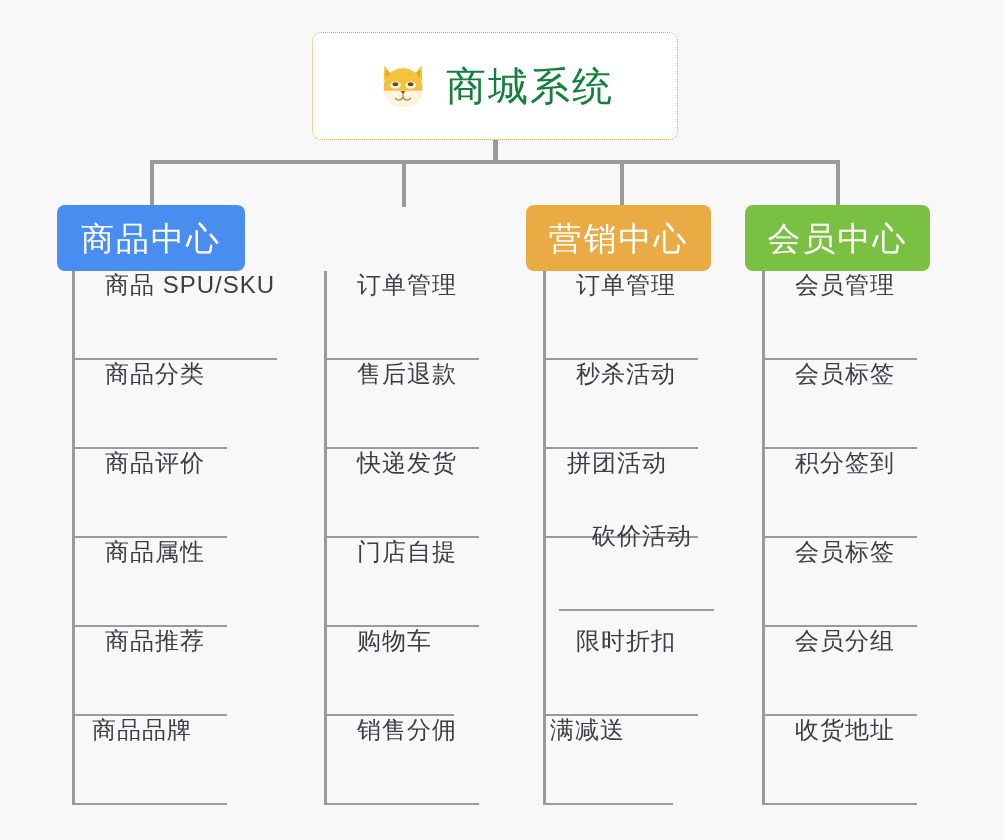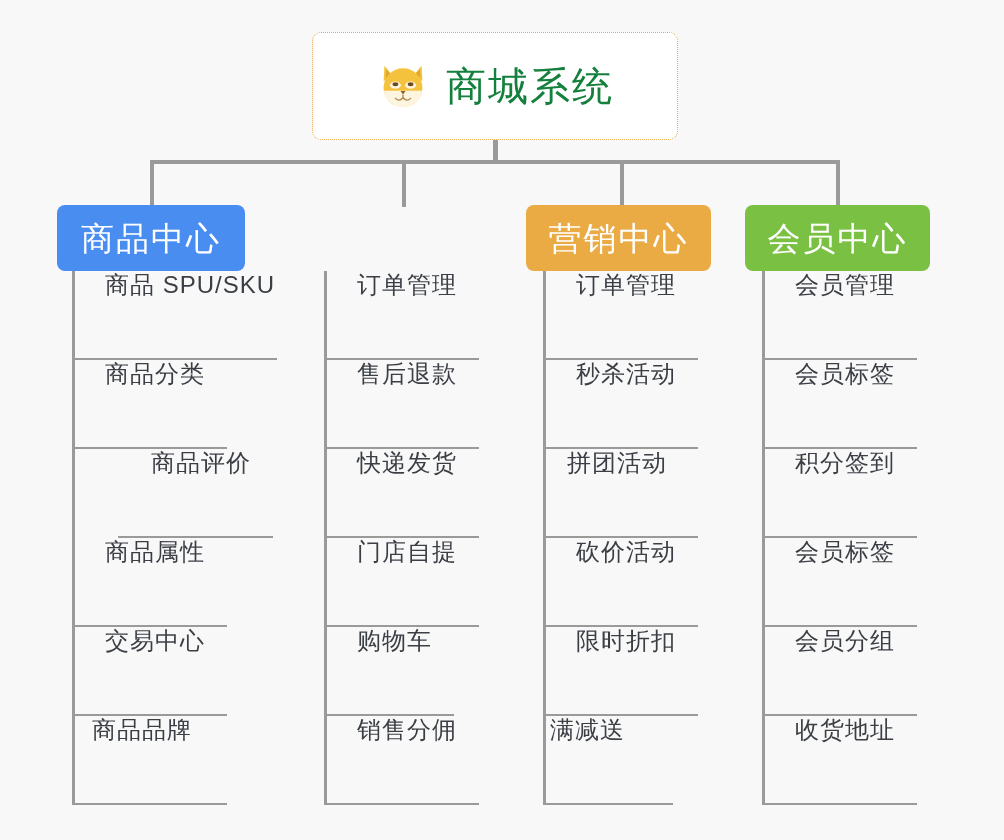--- a/index.html
+++ b/index.html
@@ -154,28 +154,28 @@
   </div>
 
   <div class="column" style="left:72px;">
     <div class="spine" style="height: 534px; background: rgb(154, 154, 154);"></div>
     <div class="leaf" style="top: 0px; width: 205px; border-bottom-color: rgb(154, 154, 154);">
         <span class="leaf-label">商品 SPU/SKU</span>
       </div>
     <div class="leaf" style="top: 89px; width: 155px; border-bottom-color: rgb(154, 154, 154);">
         <span class="leaf-label">商品分类</span>
       </div>
-    <div class="leaf" style="top: 178px; width: 155px; border-bottom-color: rgb(154, 154, 154); margin-left: 46px;">
+    <div class="leaf" style="top: 178px; width: 155px; border-bottom-color: rgb(154, 154, 154);">
         <span class="leaf-label">商品评价</span>
       </div>
     <div class="leaf" style="top: 267px; width: 155px; border-bottom-color: rgb(154, 154, 154);">
         <span class="leaf-label">商品属性</span>
       </div>
     <div class="leaf" style="top: 356px; width: 155px; border-bottom-color: rgb(154, 154, 154);">
-        <span class="leaf-label">交易中心</span>
+        <span class="leaf-label">商品推荐</span>
       </div>
     <div class="leaf" style="top: 445px; width: 155px; border-bottom-color: rgb(154, 154, 154); padding-left: 20px;">
         <span class="leaf-label">商品品牌</span>
       </div>
   </div>
 
   <div class="column" style="left:324px;">
     <div class="spine" style="height: 534px; background: rgb(154, 154, 154);"></div>
     <div class="leaf" style="top: 0px; width: 155px; border-bottom-color: rgb(154, 154, 154);">
         <span class="leaf-label">订单管理</span>
@@ -201,21 +201,21 @@
     <div class="spine" style="height: 534px; background: rgb(154, 154, 154);"></div>
     <div class="leaf" style="top: 0px; width: 155px; border-bottom-color: rgb(154, 154, 154);">
         <span class="leaf-label">订单管理</span>
       </div>
     <div class="leaf" style="top: 89px; width: 155px; border-bottom-color: rgb(154, 154, 154);">
         <span class="leaf-label">秒杀活动</span>
       </div>
     <div class="leaf" style="top: 178px; width: 155px; border-bottom-color: rgb(154, 154, 154); padding-left: 24px;">
         <span class="leaf-label">拼团活动</span>
       </div>
-    <div class="leaf" style="top: 267px; width: 155px; border-bottom-color: rgb(154, 154, 154);">
+    <div class="leaf" style="top: 251px; width: 155px; border-bottom-color: rgb(154, 154, 154); margin-left: 16px;">
         <span class="leaf-label">砍价活动</span>
       </div>
     <div class="leaf" style="top: 356px; width: 155px; border-bottom-color: rgb(154, 154, 154);">
         <span class="leaf-label">限时折扣</span>
       </div>
     <div class="leaf" style="top: 445px; width: 130px; border-bottom-color: rgb(154, 154, 154); padding-left: 7px;">
         <span class="leaf-label">满减送</span>
       </div>
   </div>
 

